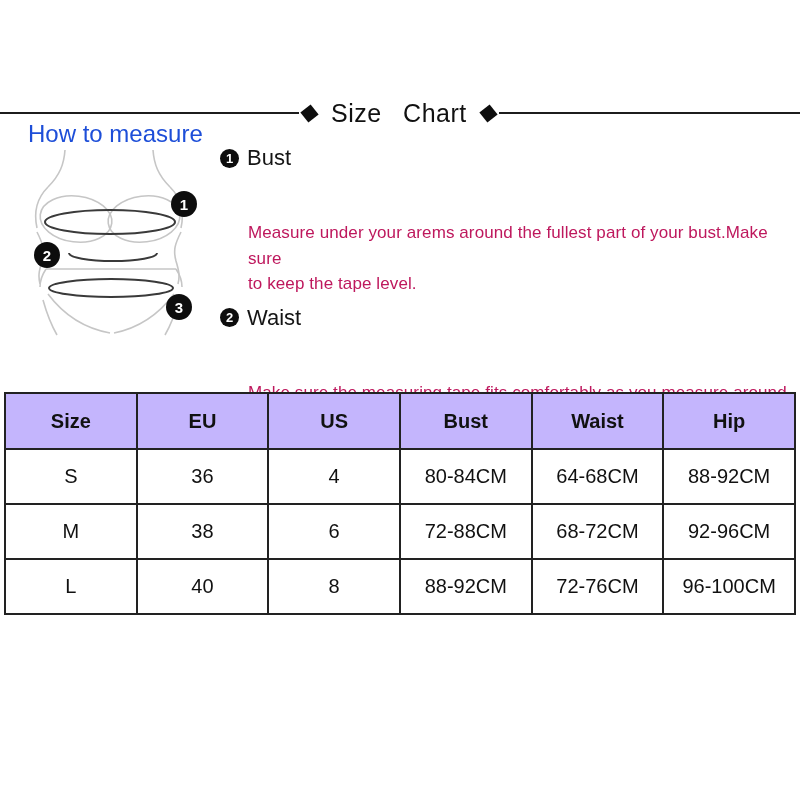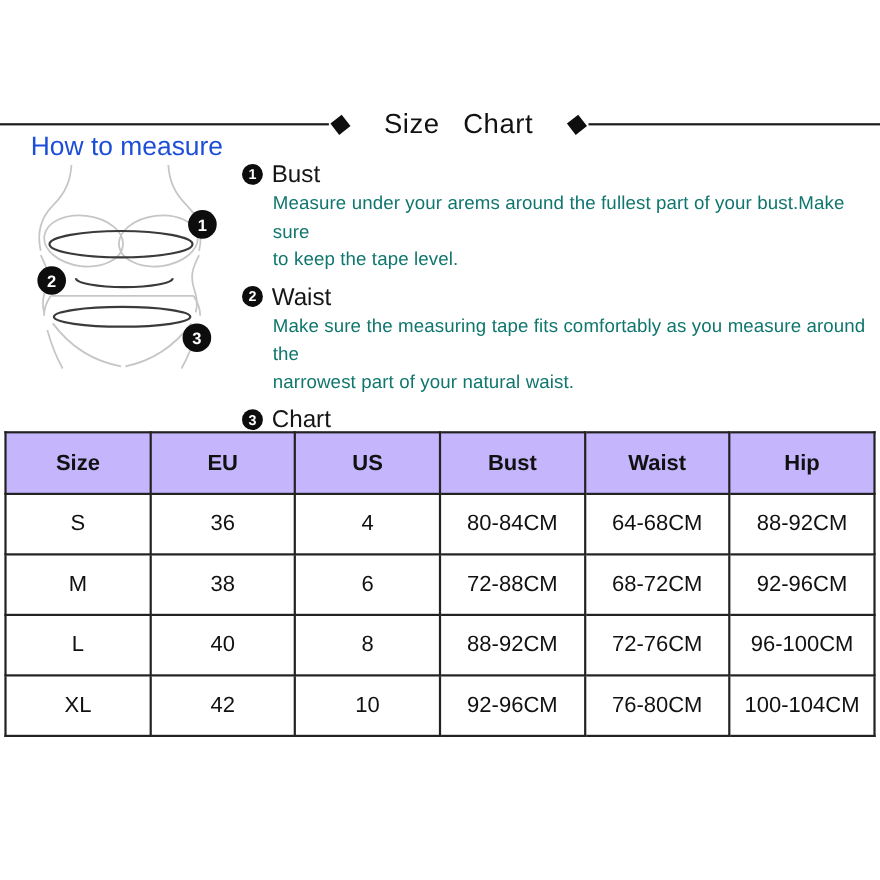--- a/index.html
+++ b/index.html
@@ -6,33 +6,33 @@
   .canvas{
     position:relative;width:800px;height:800px;background:#ffffff;
     font-family:"Liberation Sans",sans-serif;color:#111;overflow:hidden;
   }
   
   .title-row{position:absolute;top:98px;left:0;right:0;height:30px;display:flex;align-items:center;}
   .t-line{height:2px;background:#1c1c1c;}
   .t-line.left{width:299px;}
   .t-line.right{flex:1;}
   .t-diamond{width:13px;height:13px;background:#0e0e0e;transform:rotate(52deg);flex:0 0 auto;margin:0 4px;}
-  .t-text{font-size:25px;font-weight:500;margin:0 29px;word-spacing:14px;white-space:nowrap;letter-spacing:.5px;}
+  .t-text{font-size:25px;font-weight:500;margin:0 11px;word-spacing:14px;white-space:nowrap;letter-spacing:.5px;}
   
   .htm-heading{position:absolute;left:28px;top:120px;font-size:24px;color:#1d4ed8;}
   .illustration{position:absolute;left:18px;top:148px;}
   
   .instructions{position:absolute;left:220px;top:144px;width:578px;}
   .instr-block{margin-bottom:7px;}
   .instr-head{display:flex;align-items:center;height:28px;}
   .num-badge{width:19px;height:19px;border-radius:50%;background:#0d0d0d;color:#fff;
     display:inline-flex;align-items:center;justify-content:center;
     font-size:13px;font-weight:bold;flex:0 0 auto;margin-right:8px;}
   .instr-title{font-size:22px;color:#151515;}
-  .instr-body{margin-left:28px;font-size:17px;line-height:25.5px;color:#0f766e;white-space:pre-line;letter-spacing:.1px;}
+  .instr-body{margin-left:28px;font-size:17px;line-height:25.5px;color:#be185d;white-space:pre-line;letter-spacing:.1px;margin-top:48px;}
   
   .size-table{position:absolute;left:4px;top:392px;width:792px;border-collapse:collapse;table-layout:fixed;}
   .size-table th,.size-table td{
     border:2px solid #222;text-align:center;vertical-align:middle;font-size:20px;color:#111;
   }
   .size-table th{height:52px;background:#c4b5fd;font-weight:bold;}
   .size-table td{height:51px;background:#fff;font-weight:normal;}
   
   .note{position:absolute;left:8px;top:676px;font-size:20px;color:#0d0d0d;letter-spacing:.2px;}
 </style>
@@ -149,25 +149,17 @@
         <td>92-96CM</td>
       </tr>
       <tr>
         <td>L</td>
         <td>40</td>
         <td>8</td>
         <td>88-92CM</td>
         <td>72-76CM</td>
         <td>96-100CM</td>
       </tr>
-      <tr>
-        <td>XL</td>
-        <td>42</td>
-        <td>10</td>
-        <td>92-96CM</td>
-        <td>76-80CM</td>
-        <td>100-104CM</td>
-      </tr>
     </tbody>
   </table>
 
 
 </div>
 
 </body></html>

